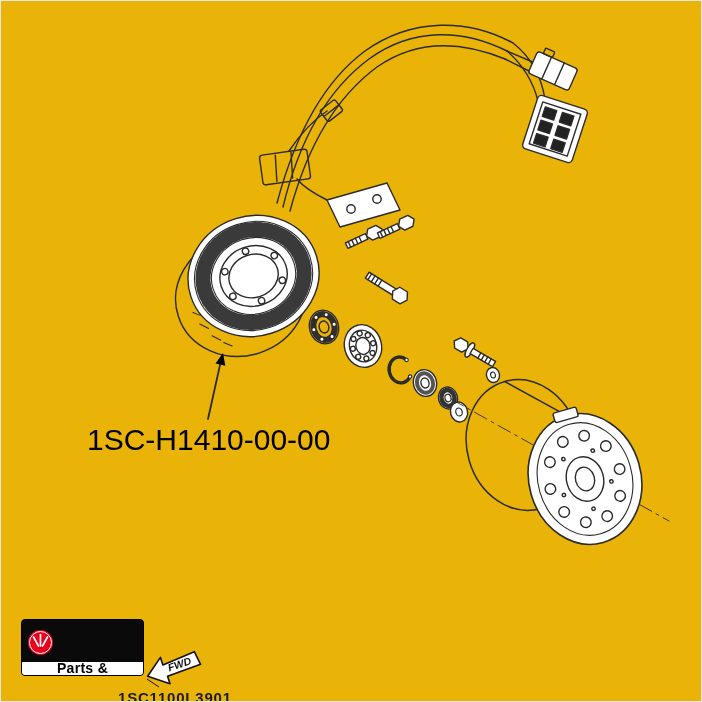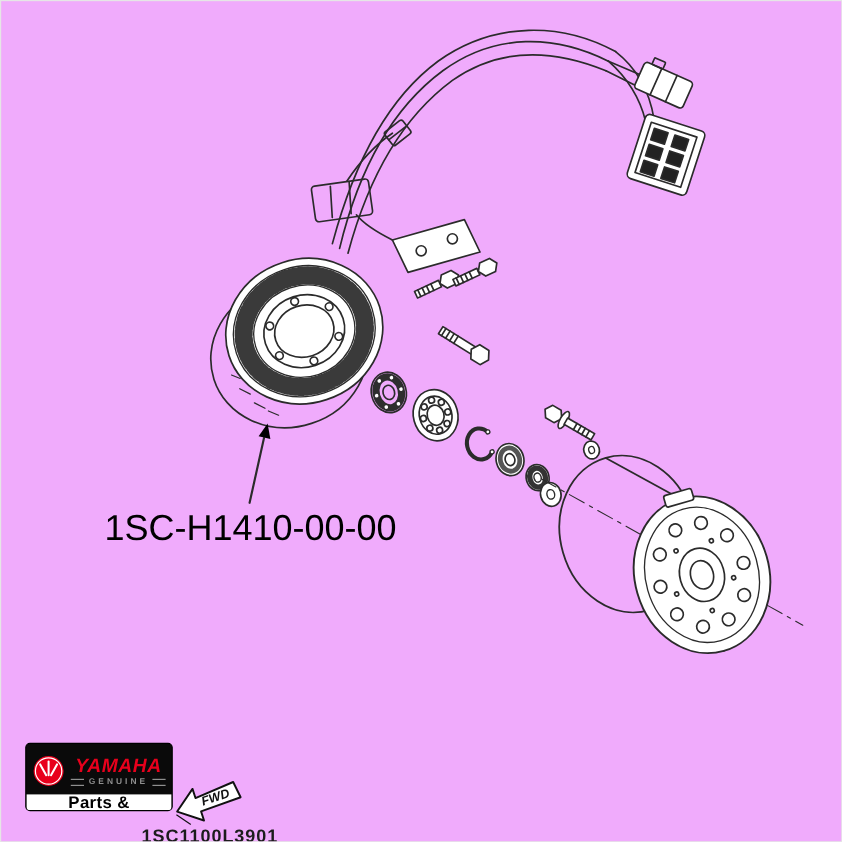--- a/index.html
+++ b/index.html
@@ -1,17 +1,17 @@
 <!DOCTYPE html>
 <html><head>
 <meta charset="utf-8">
 <style>
   html,body{margin:0;padding:0;background:#fff;}
   .page{
-    width:702px;height:702px;position:relative;background:#f0abfc;
+    width:702px;height:702px;position:relative;background:#eab308;
     font-family:"Liberation Sans",sans-serif;overflow:hidden;
     border:1px solid #e6e6e6;box-sizing:border-box;
   }
   .artwork{position:absolute;left:0;top:0;}
   svg text{font-family:"Liberation Sans",sans-serif;}
 
   
   .badge{
     position:absolute;left:20px;top:618px;width:121px;height:55px;
     background:#0a0a0a;border-radius:4px;display:flex;flex-direction:column;
@@ -238,28 +238,20 @@
     <div class="badge-top">
       <svg class="fork-logo" viewBox="0 0 27 27">
         <circle cx="13.5" cy="13.5" r="12.5" fill="#e8001c"></circle>
         <circle cx="13.5" cy="13.5" r="11" fill="none" stroke="#fff" stroke-width="1"></circle>
         <g stroke="#fff" stroke-width="1.7" stroke-linecap="round">
           <line x1="13.5" y1="5.5" x2="13.5" y2="17"></line>
           <line x1="6.5" y1="8" x2="11.5" y2="17"></line>
           <line x1="20.5" y1="8" x2="15.5" y2="17"></line>
         </g>
       </svg>
-      <div class="badge-text">
-        <div class="brand">YAMAHA</div>
-        <div class="genuine-row">
-          <span class="gen-line"></span>
-          <span>GENUINE</span>
-          <span class="gen-line"></span>
-        </div>
-      </div>
     </div>
     <div class="badge-strip">Parts &amp; Accessories</div>
   </div>
 
   <svg class="fwd" viewBox="0 0 72 62">
     <g transform="rotate(-18 32 32)">
       <polygon points="5,33 23,19 23,27 57,24 59,38 24,39 24,47" fill="#fff" stroke="#111" stroke-width="1.6" stroke-linejoin="round"></polygon>
       <text x="27" y="35" font-size="10.5" font-style="italic" font-weight="bold" fill="#111">FWD</text>
     </g>
     <line x1="6" y1="44" x2="18" y2="52" stroke="#111" stroke-width="1"></line>

